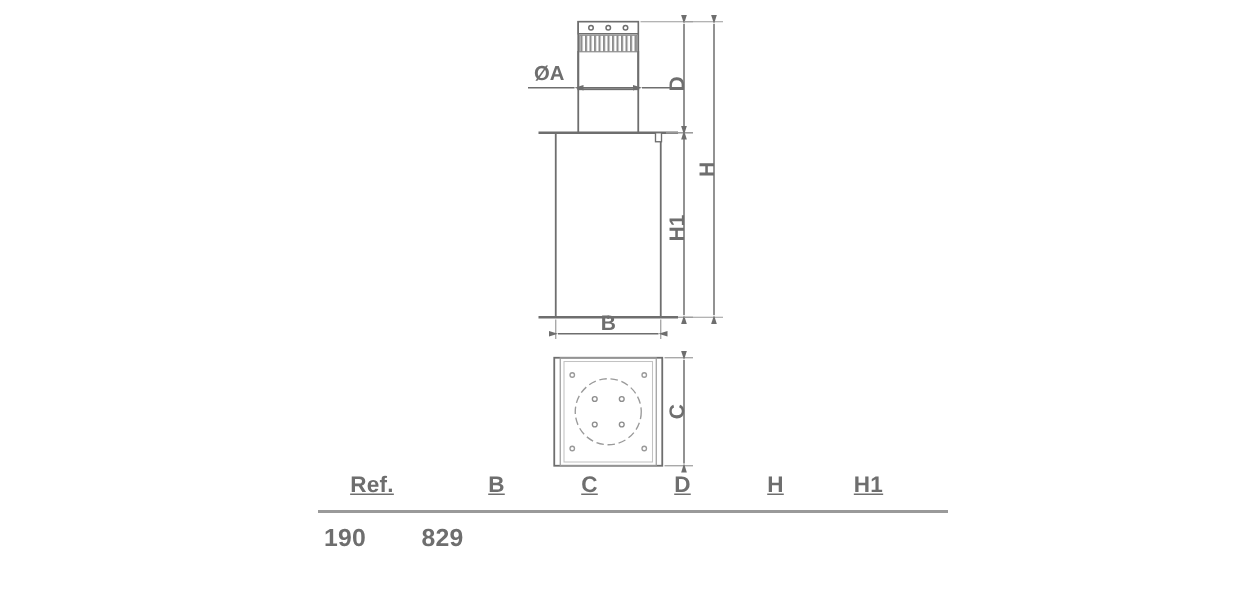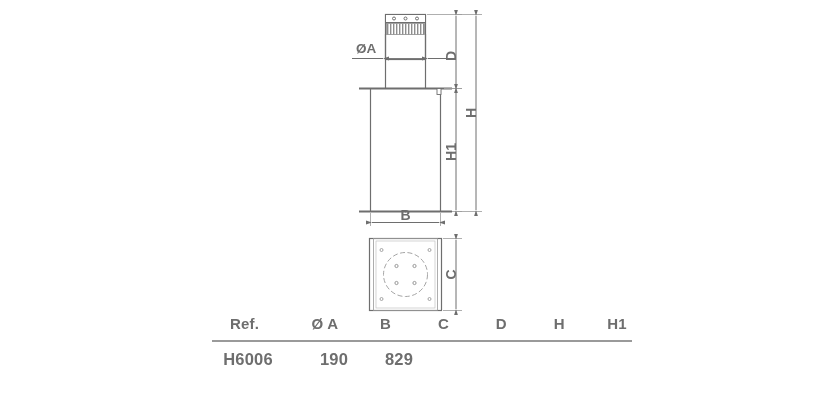--- a/index.html
+++ b/index.html
@@ -18,21 +18,21 @@
   .spec-row{display:flex;align-items:center;}
   .spec-row .cell{
     text-align:center;
     font-weight:bold;
     color:#6e6e6e;
     font-size:15.5px;
     letter-spacing:.2px;
     line-height:1;
     white-space:nowrap;
   }
-  .spec-head .cell{font-size:15px;padding-bottom:9px;}
+  .spec-head .cell{font-size:15px;padding-bottom:9px;text-decoration:underline;}
   .spec-body .cell{font-size:16.5px;padding-top:9px;}
   .c-ref{width:104px;}
   .c-a{width:68px;}
   .c-b{width:62px;}
   .c-c{width:62px;}
   .c-d{width:62px;}
   .c-h{width:62px;}
   .c-h1{width:62px;}
   .spec-rule{
     height:2px;background:#9a9a9a;width:420px;margin-left:16px;
@@ -152,30 +152,28 @@
         <line x1="456" y1="240" x2="456" y2="309" stroke="#6e6e6e" stroke-width="1" marker-start="url(#arrL)" marker-end="url(#arrR)"></line>
         <text x="456" y="274.5" font-family="Liberation Sans, sans-serif" font-size="14" font-weight="bold" fill="#6e6e6e" text-anchor="middle" transform="rotate(-90 456 274.5)">C</text>
       </g>
     </g>
   </svg>
 
   <div class="spec-table">
 
     <div class="spec-row spec-head">
       <div class="cell c-ref">Ref.</div>
-      <div class="cell c-a">Ø A</div>
       <div class="cell c-b">B</div>
       <div class="cell c-c">C</div>
       <div class="cell c-d">D</div>
       <div class="cell c-h">H</div>
       <div class="cell c-h1">H1</div>
     </div>
 
     <div class="spec-rule"></div>
 
     <div class="spec-row spec-body">
-      <div class="cell c-ref">H6006</div>
       <div class="cell c-a">190</div>
       <div class="cell c-c">829</div>
     </div>
   </div>
 
 </div>
 
 </body></html>

